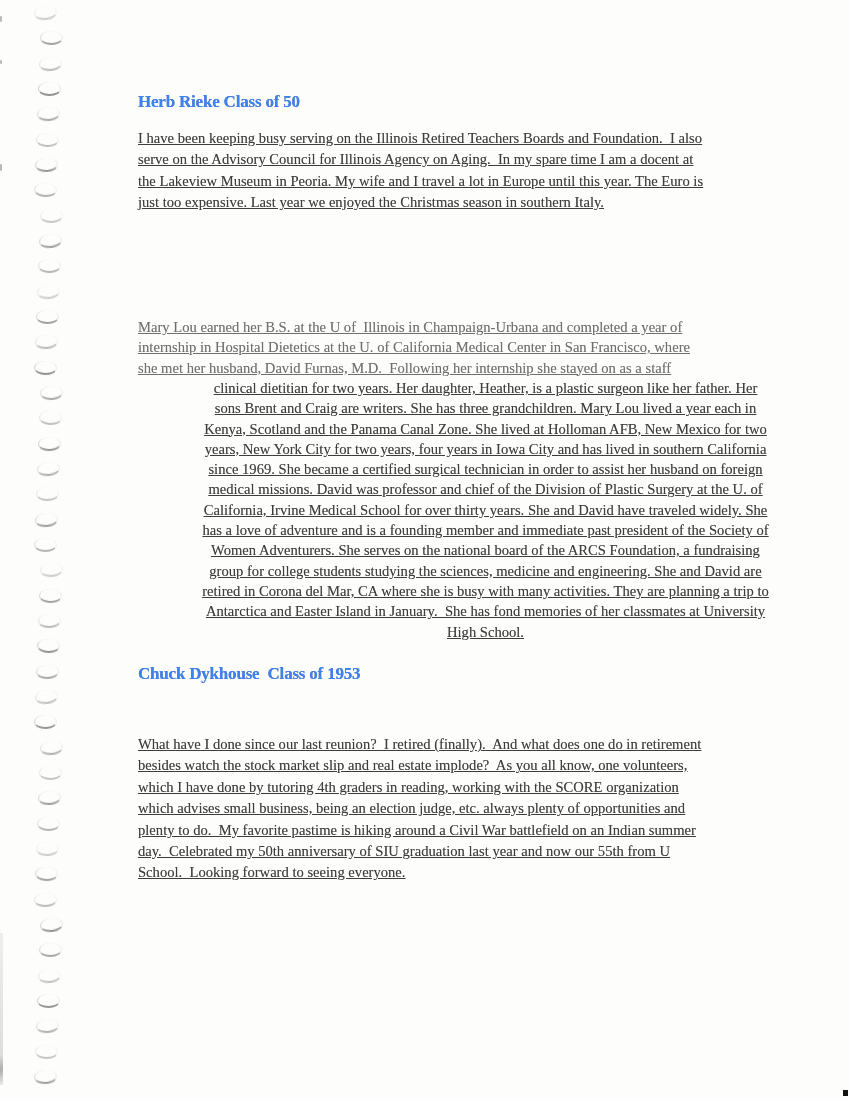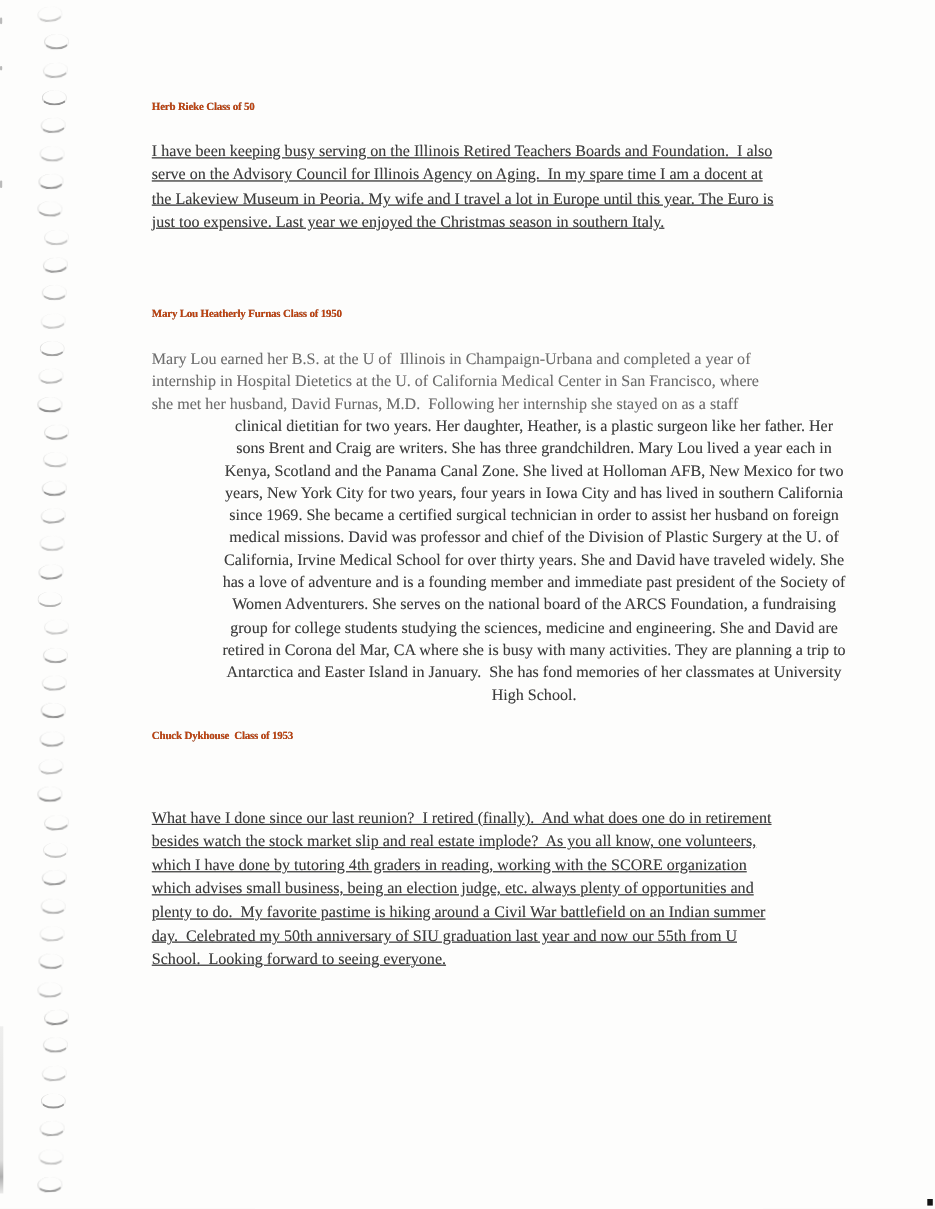--- a/index.html
+++ b/index.html
@@ -31,32 +31,32 @@
       rgba(160,160,160,.20));
   }
   .speck{position:absolute;background:rgba(120,120,120,.5);border-radius:1px;}
   .speck-1{left:0;top:16px;width:2px;height:6px;}
   .speck-2{left:0;top:60px;width:2px;height:4px;}
   .speck-3{left:0;top:164px;width:2px;height:7px;}
   .corner-dot{position:absolute;left:843px;top:1090px;width:5px;height:6px;background:#131313;}
   
   .sec-heading{
     position:absolute;left:138px;width:690px;
-    font-weight:bold;font-size:10px;letter-spacing:-0.2px;
-    color:#c2410c;white-space:pre-wrap;
+    font-weight:bold;font-size:17px;letter-spacing:-0.2px;
+    color:#3b82f6;white-space:pre-wrap;
     text-shadow:0 0 .5px rgba(20,20,20,.55);
   }
   .sec-body{
     position:absolute;left:138px;width:695px;
     font-size:14.6px;color:#3d3d3d;
     white-space:pre-wrap;
     text-shadow:0 0 .4px rgba(60,60,60,.45);
   }
   .lh-wide{line-height:21.4px;text-decoration:underline;}
-  .lh-tight{line-height:20.3px;}
+  .lh-tight{line-height:20.3px;text-decoration:underline;}
   .faded{color:#6f6f6f;text-shadow:0 0 .4px rgba(110,110,110,.4);}
   #s1h{top:92px;}  #s1b{top:128px;}
   #s2h{top:280px;} #s2b-intro{top:317px;} #s2b-rest{top:378px;text-align:center;}
   #s3h{top:664px;} #s3b{top:734px;}
 </style>
 </head>
 <body>
 
 <div class="page">
 
@@ -111,21 +111,20 @@
   <div class="speck speck-2"></div>
   <div class="speck speck-3"></div>
   <div class="corner-dot"></div>
 
   <div id="s1h" class="sec-heading">Herb Rieke Class of 50</div>
   <div id="s1b" class="sec-body lh-wide">I have been keeping busy serving on the Illinois Retired Teachers Boards and Foundation.  I also
 serve on the Advisory Council for Illinois Agency on Aging.  In my spare time I am a docent at
 the Lakeview Museum in Peoria. My wife and I travel a lot in Europe until this year. The Euro is
 just too expensive. Last year we enjoyed the Christmas season in southern Italy.</div>
 
-  <div id="s2h" class="sec-heading">Mary Lou Heatherly Furnas Class of 1950</div>
   <div id="s2b-intro" class="sec-body lh-tight faded">Mary Lou earned her B.S. at the U of  Illinois in Champaign-Urbana and completed a year of
 internship in Hospital Dietetics at the U. of California Medical Center in San Francisco, where
 she met her husband, David Furnas, M.D.  Following her internship she stayed on as a staff</div>
   <div id="s2b-rest" class="sec-body lh-tight">clinical dietitian for two years. Her daughter, Heather, is a plastic surgeon like her father. Her
 sons Brent and Craig are writers. She has three grandchildren. Mary Lou lived a year each in
 Kenya, Scotland and the Panama Canal Zone. She lived at Holloman AFB, New Mexico for two
 years, New York City for two years, four years in Iowa City and has lived in southern California
 since 1969. She became a certified surgical technician in order to assist her husband on foreign
 medical missions. David was professor and chief of the Division of Plastic Surgery at the U. of
 California, Irvine Medical School for over thirty years. She and David have traveled widely. She

